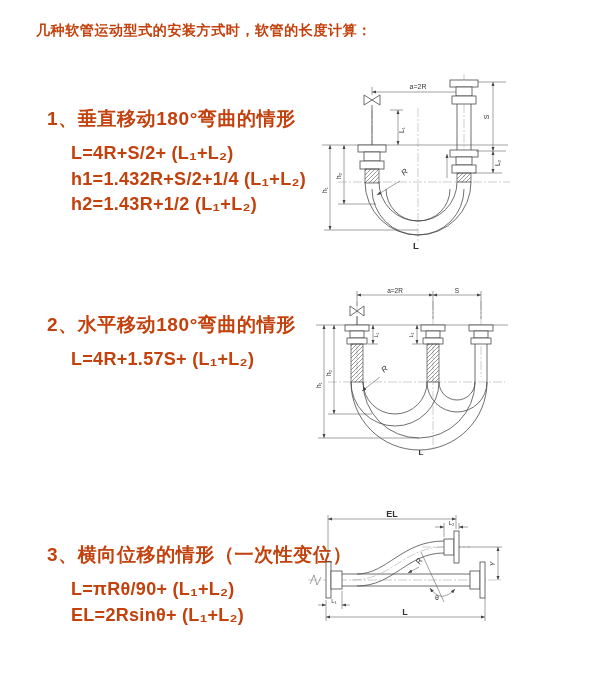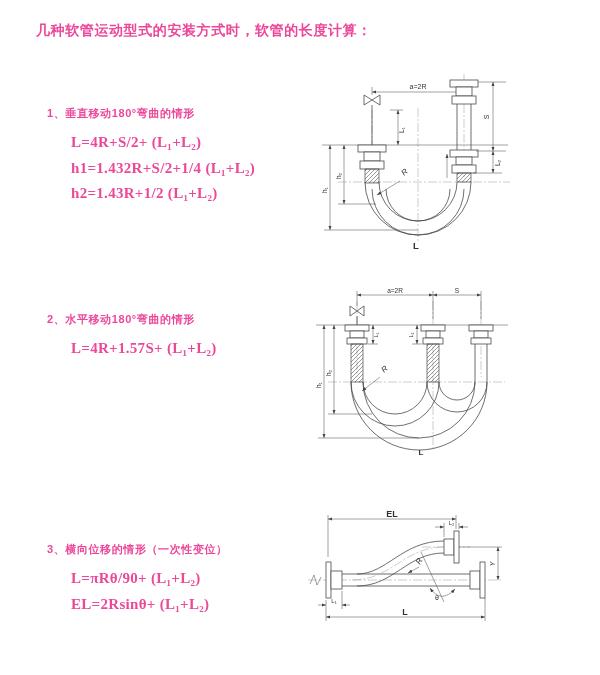--- a/index.html
+++ b/index.html
@@ -1,22 +1,22 @@
 <!DOCTYPE html>
 <html><head>
 <meta charset="utf-8">
 <style>
   html,body{margin:0;padding:0;background:#ffffff;}
   .page{position:relative;width:600px;height:675px;background:#ffffff;overflow:hidden;
-        font-family:"Liberation Sans","DejaVu Sans",sans-serif;color:#ec4899;}
+        font-family:"Liberation Sans","DejaVu Sans",sans-serif;color:#c2410c;}
   .title{position:absolute;left:36px;top:22px;font-size:14px;font-weight:700;letter-spacing:.6px;}
   .sec{position:absolute;left:47px;}
-  .sec-heading{font-size:11px;font-weight:700;letter-spacing:.6px;}
+  .sec-heading{font-size:19px;font-weight:700;letter-spacing:.6px;}
   .formulas{margin-top:9px;padding-left:24px;}
-  .formula{font-size:15px;font-weight:600;line-height:25.5px;letter-spacing:.3px;white-space:nowrap;font-family:Liberation Serif, serif;}
+  .formula{font-size:18px;font-weight:600;line-height:25.5px;letter-spacing:.3px;white-space:nowrap;}
   .diagram{position:absolute;}
   svg text{font-family:"Liberation Sans","DejaVu Sans",sans-serif;fill:#333;}
   svg .ln{stroke:#4a4a4a;stroke-width:.8;fill:none;}
   svg .thin{stroke:#555;stroke-width:.55;fill:none;}
   svg .cl{stroke:#999;stroke-width:.5;fill:none;stroke-dasharray:9 2 2 2;}
   svg .part{fill:#ffffff;stroke:#4a4a4a;stroke-width:.8;}
 </style>
 </head>
 <body>
 

